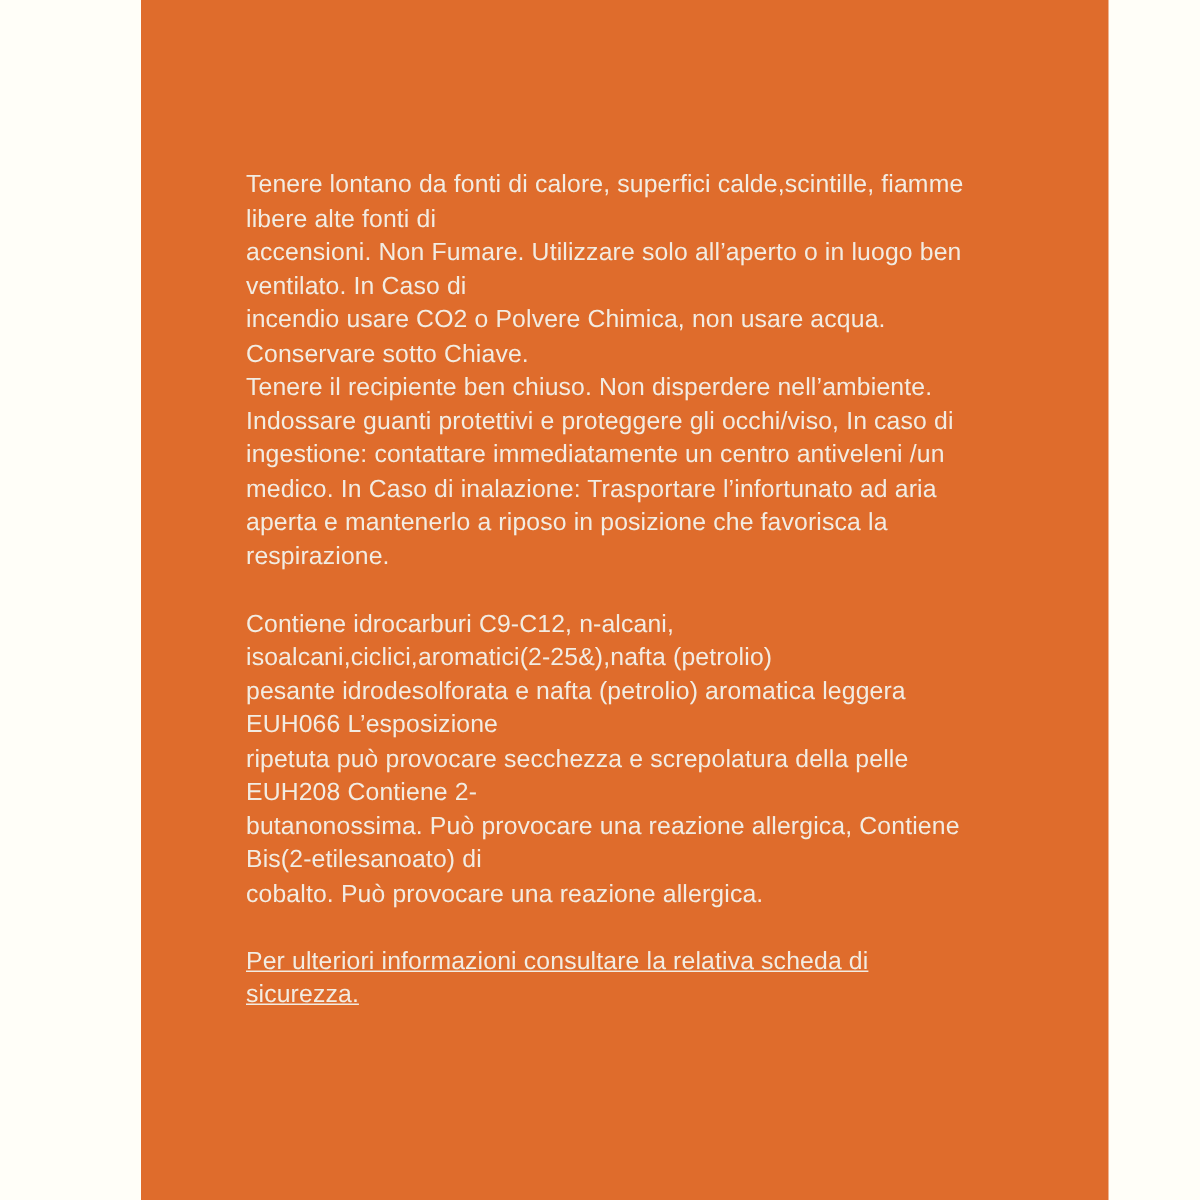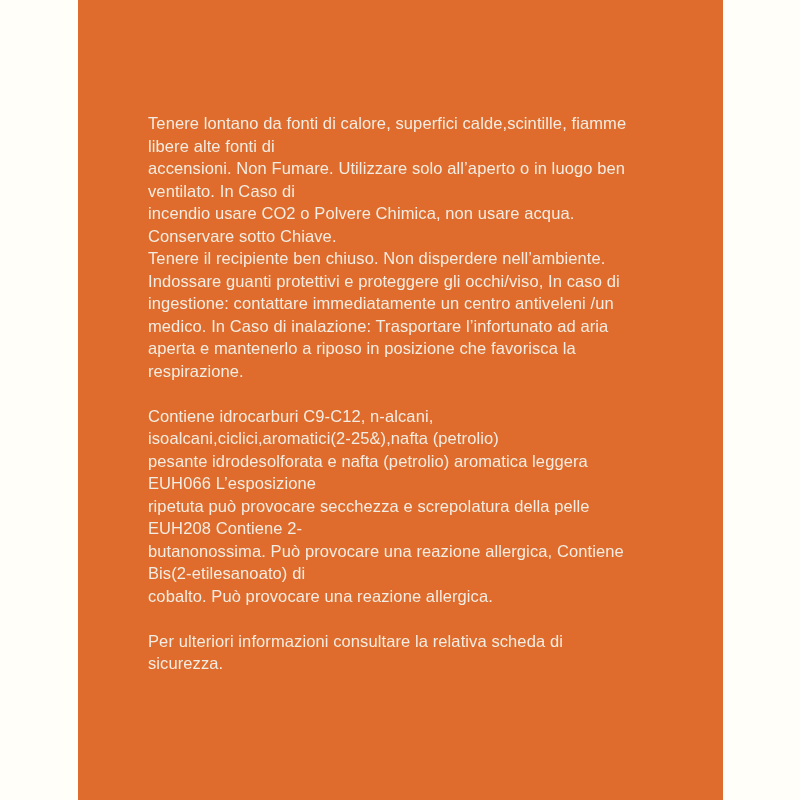--- a/index.html
+++ b/index.html
@@ -15,21 +15,21 @@
   body {
     width: 800px;
     height: 800px;
     position: relative;
     background: var(--page-bg);
     font-family: "Liberation Sans", sans-serif;
     overflow: hidden;
   }
   .label-panel {
     position: absolute;
-    left: 78px;
+    left: 94px;
     top: 0;
     width: 645px;
     height: 800px;
     background: var(--label-bg);
   }
   .label-text {
     position: absolute;
     left: 70px;   
     top: 112px;
     width: 545px;
@@ -37,20 +37,21 @@
     font-size: 16.5px;
     line-height: 22.5px;
     letter-spacing: 0.1px;
   }
   .label-text p {
     margin: 0 0 22.5px 0;
     white-space: pre-line; 
   }
   .label-text p:last-child {
     margin-bottom: 0;
+    text-decoration: underline;
   }
 </style>
 </head>
 <body>
 
 <div class="label-panel">
   <div class="label-text">
     <p>Tenere lontano da fonti di calore, superfici calde,scintille, fiamme
 libere alte fonti di
 accensioni. Non Fumare. Utilizzare solo all’aperto o in luogo ben

